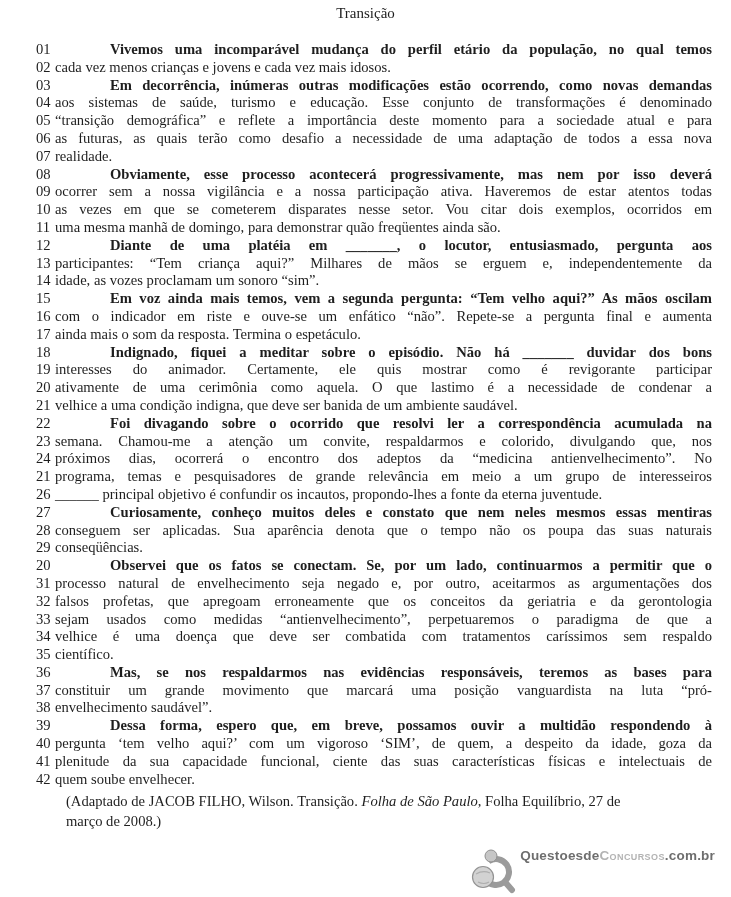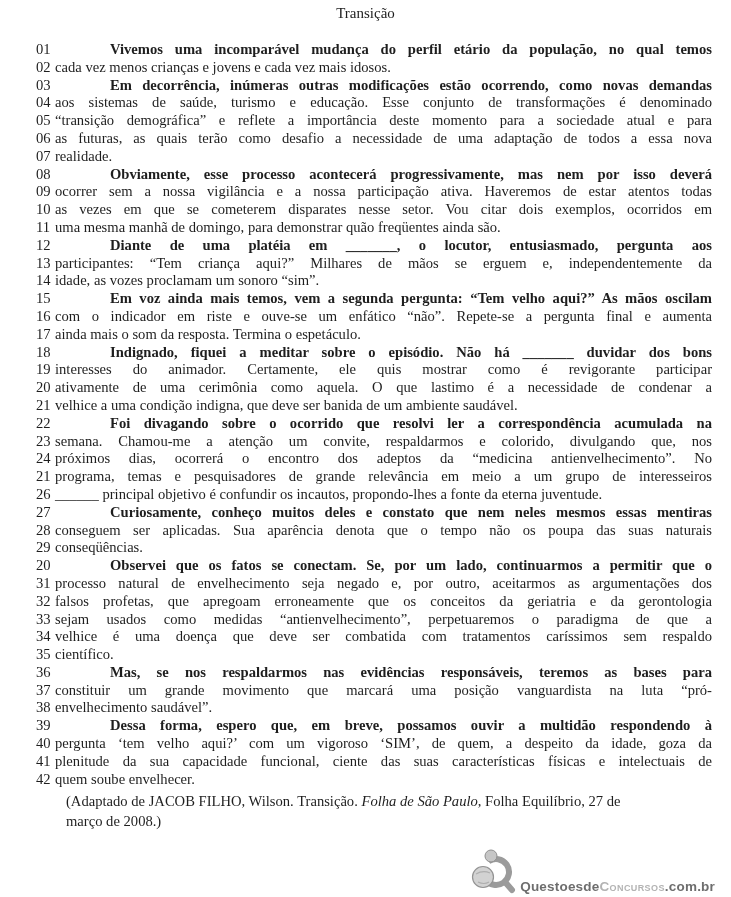--- a/index.html
+++ b/index.html
@@ -52,21 +52,21 @@
     font-size: 14.6px;
     line-height: 19.5px;
     text-align: left;
   }
   .cit-italic { font-style: italic; margin-top: 28px; }
   .logo {
     position: absolute;
     top: 848px;
     right: 16px;
     display: flex;
-    align-items: flex-end;
+    align-items: flex-start;
     gap: 3px;
   }
   .logo-text {
     font-family: "Liberation Sans", sans-serif;
     font-weight: bold;
     font-size: 13.5px;
     letter-spacing: 0.2px;
     white-space: nowrap;
   }
   .lt-dark  { color: #6e6e6e; }

